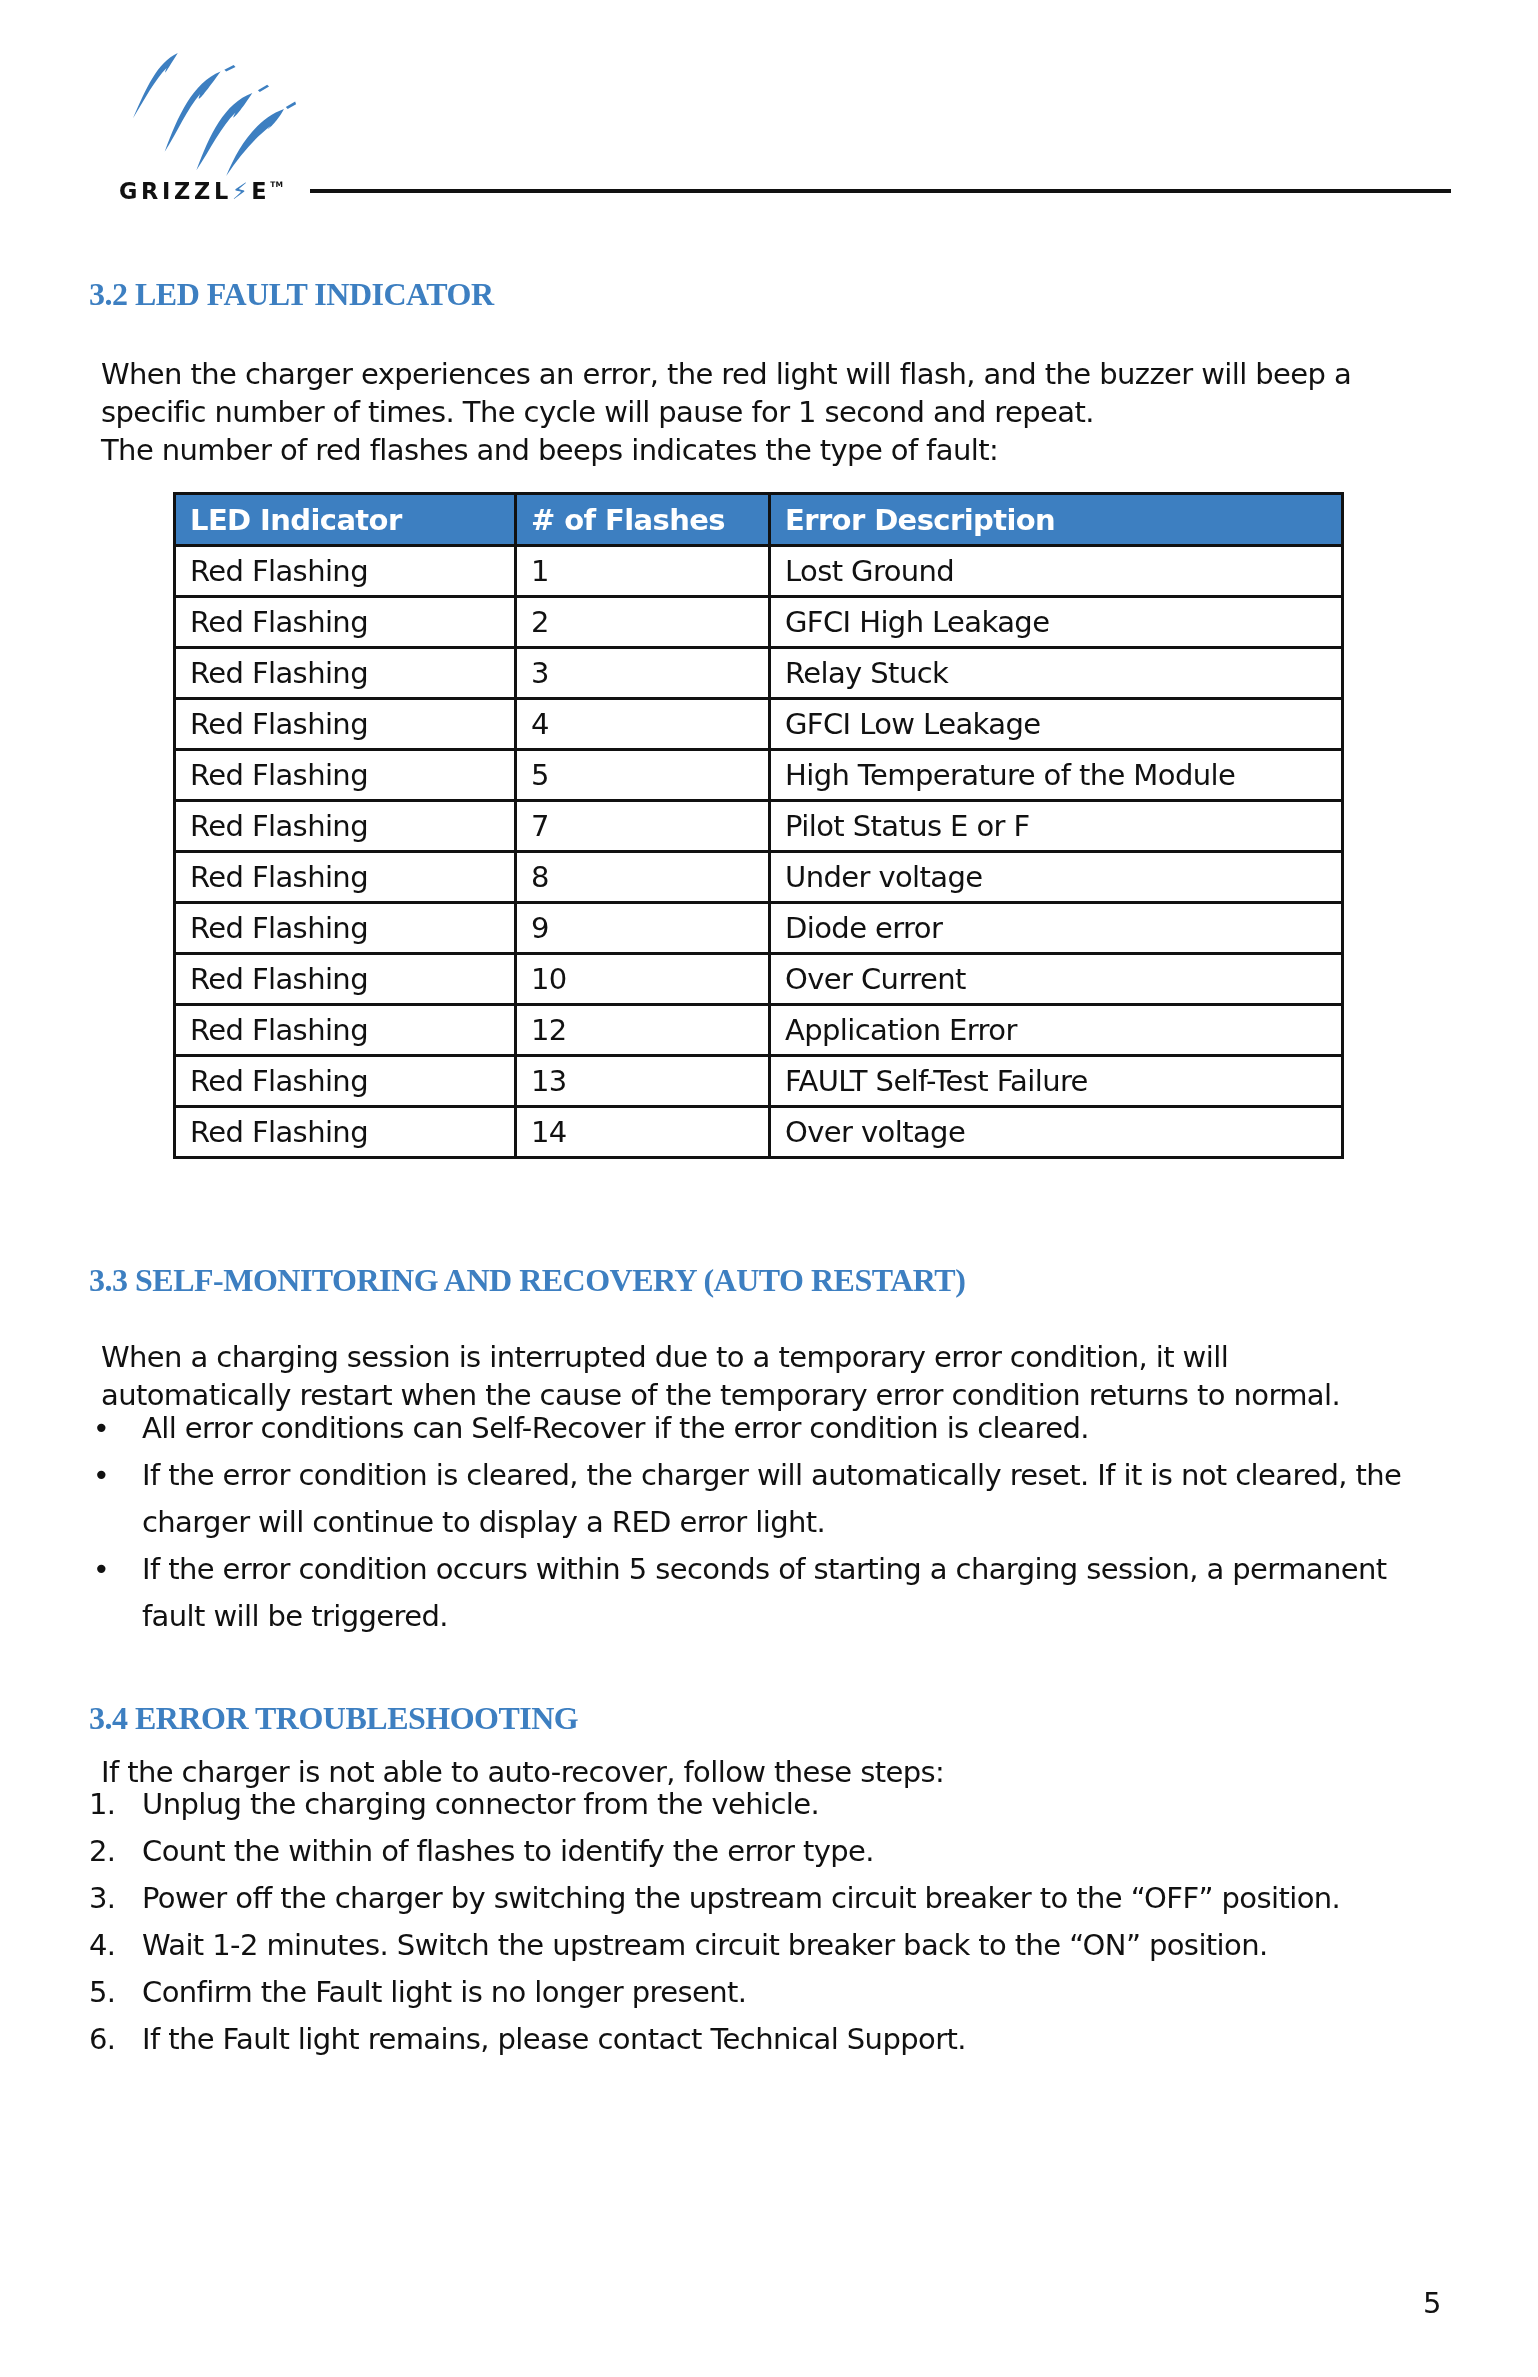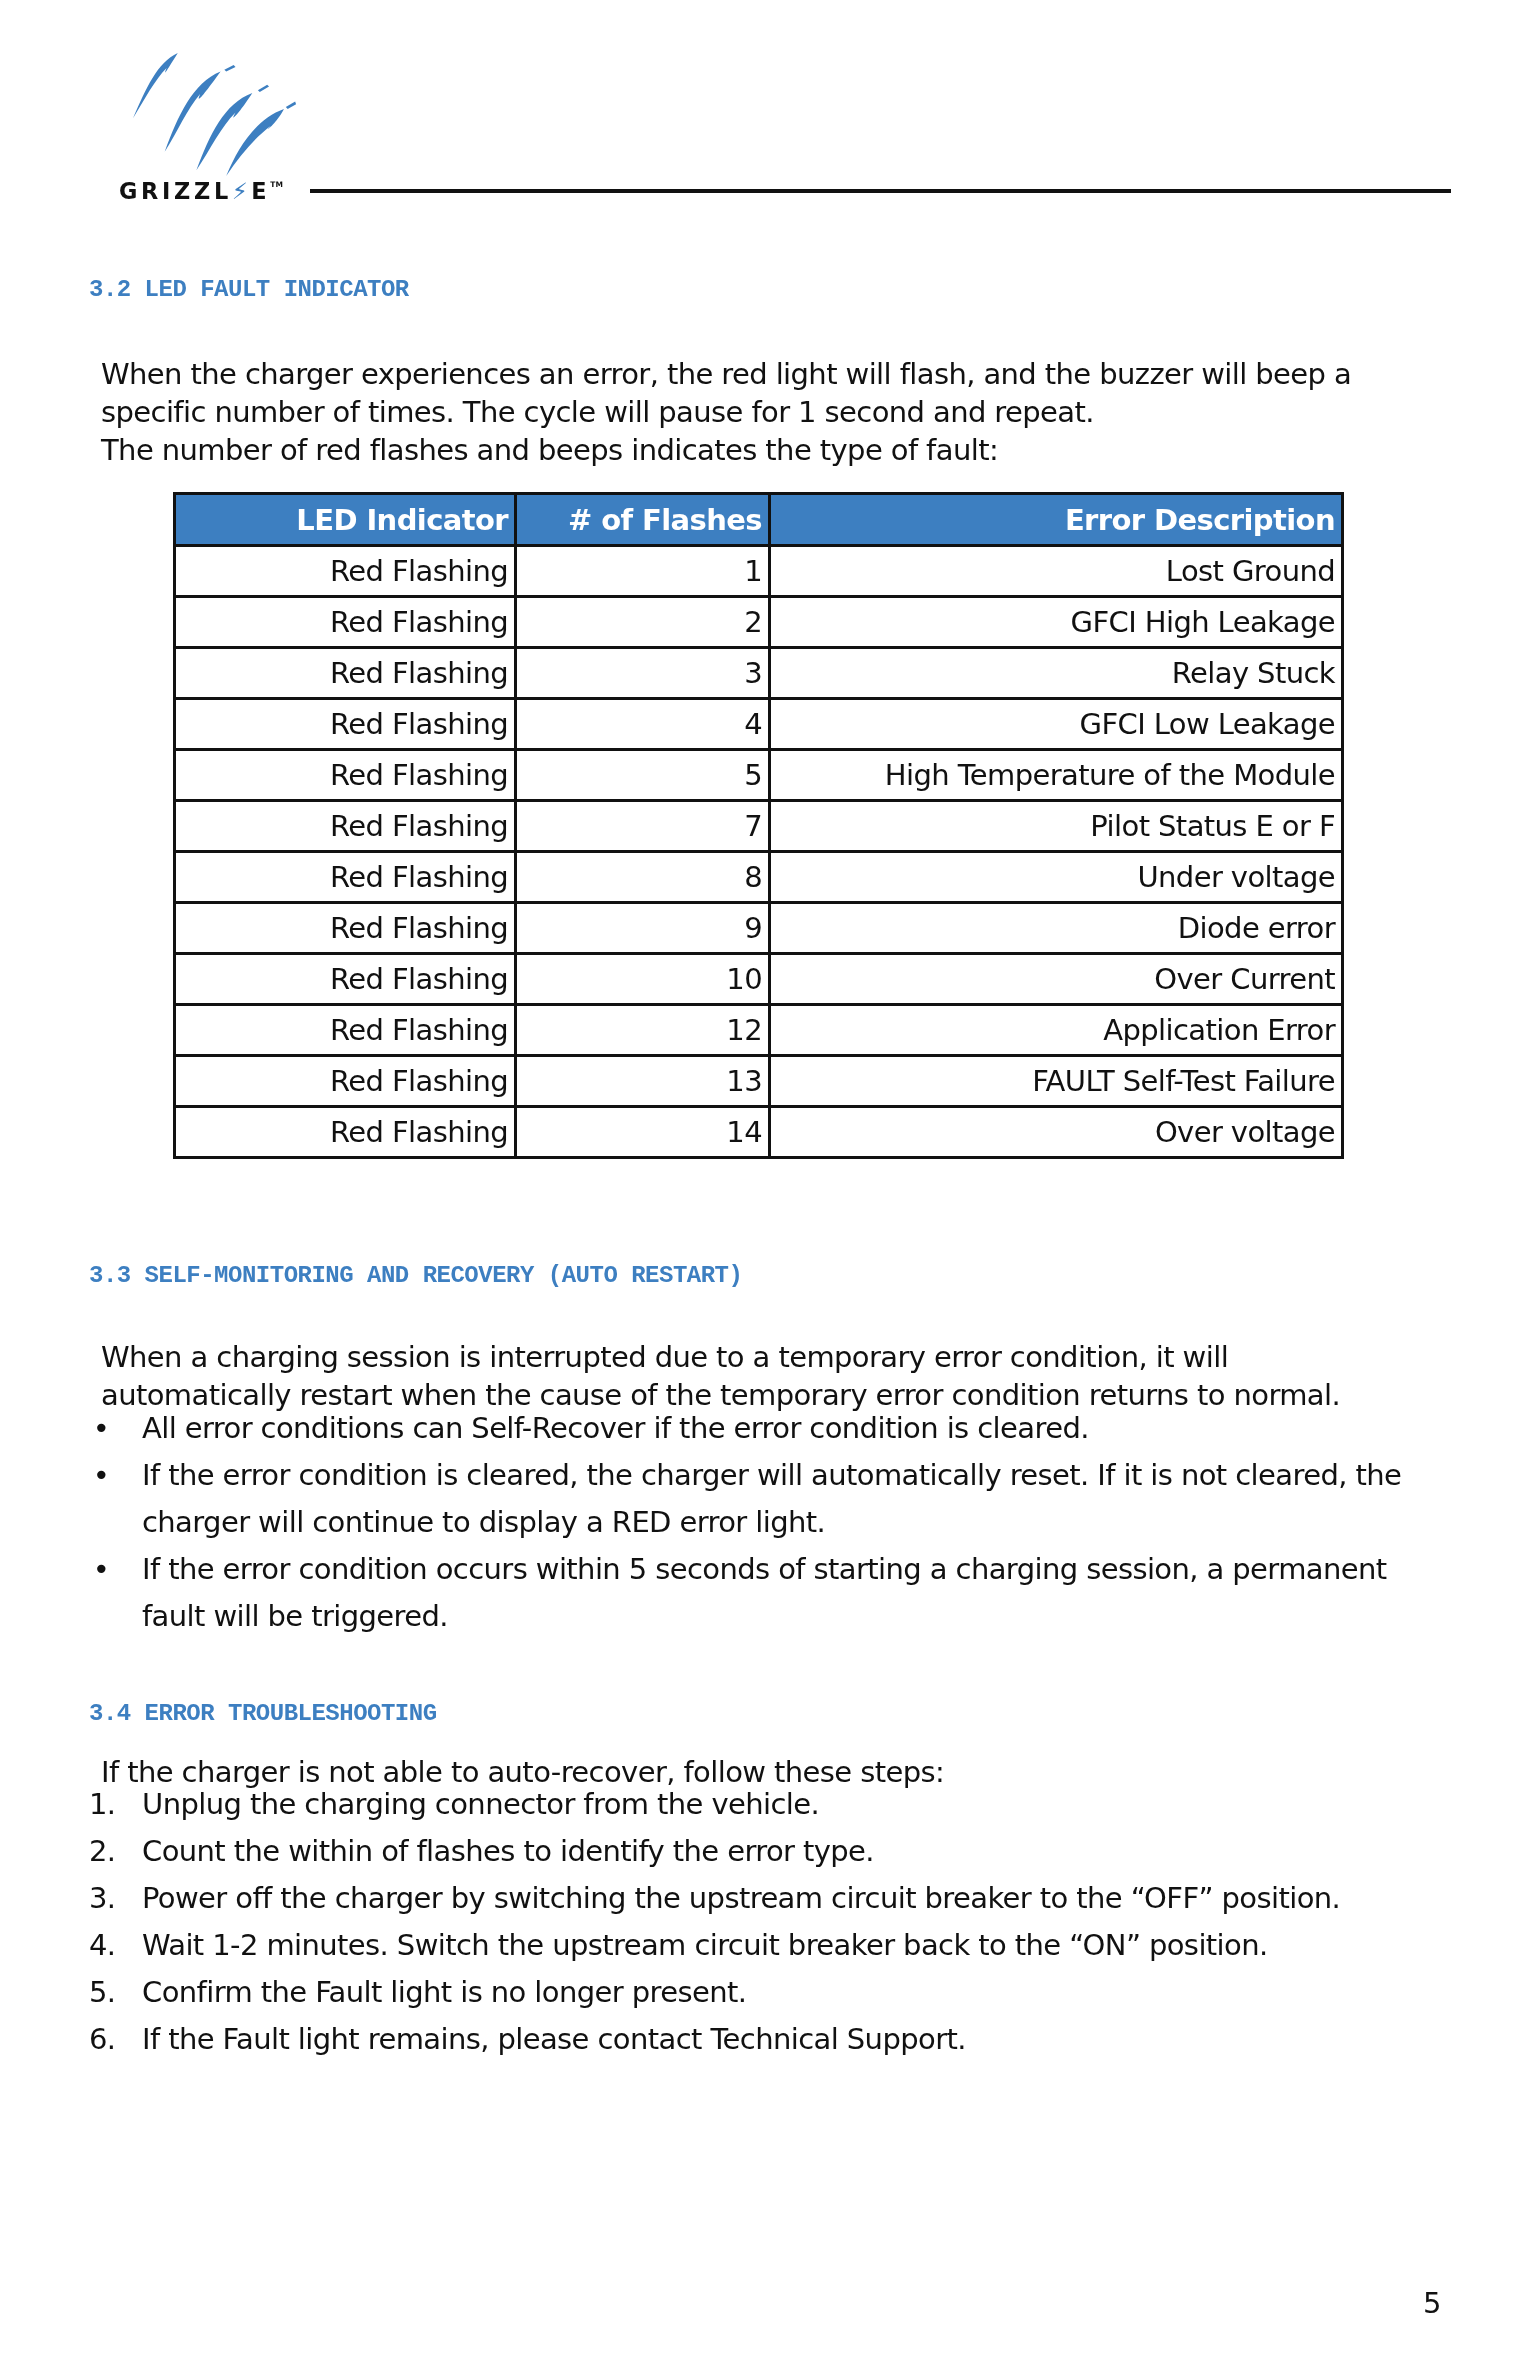--- a/index.html
+++ b/index.html
@@ -16,38 +16,38 @@
       letter-spacing: 3.7px; color: #111;
       white-space: nowrap;
       margin-left: 32px;
     }
     .logo-text .bolt { color: #3d7fc1; }
     .logo-text sup { font-size: 7.5px; letter-spacing: 0; vertical-align: top; position: relative; top: 1.9px; }
     .header-rule { position: absolute; left: 310px; top: 189px; width: 1141px; height: 3.7px; background: #111; }
 
     .h2 {
       position: absolute; left: 89px;
-      color: #3d7fc1; font-weight: bold; font-size: 24px;
-      font-family: Liberation Mono, monospace;
+      color: #3d7fc1; font-weight: bold; font-size: 32px;
+      font-family: Liberation Serif, serif;
       letter-spacing: -0.5px; margin: 0; white-space: nowrap;
     }
     .para {
       position: absolute; left: 89px; width: 1370px;
       font-size: 29px; line-height: 38px; margin: 12px;
       letter-spacing: -0.6px;
     }
     .para span { display: block; white-space: nowrap; }
 
     table.fault {
       position: absolute; left: 173px; top: 492px; width: 1171px;
       border-collapse: collapse; font-size: 29px; letter-spacing: -0.6px;
     }
     table.fault th, table.fault td {
-      border: 3.7px solid #111; height: 48px; padding: 0 6px 0 14px;
-      text-align: right; vertical-align: middle; white-space: nowrap;
+      border: 3.7px solid #111; height: 48px; padding: 0 15px 0 14px;
+      text-align: left; vertical-align: middle; white-space: nowrap;
     }
     table.fault th { background: #3d7fc1; color: #fff; font-weight: bold; height: 49px; }
     table.fault col.c1 { width: 341px; }
     table.fault col.c2 { width: 254px; }
 
     ul.bullets, ol.steps {
       position: absolute; left: 89px; width: 1370px; margin: 0; padding: 0;
       list-style: none; font-size: 29px; letter-spacing: -0.6px;
     }
     ul.bullets li, ol.steps li { position: relative; padding-left: 53px; line-height: 47px; }

